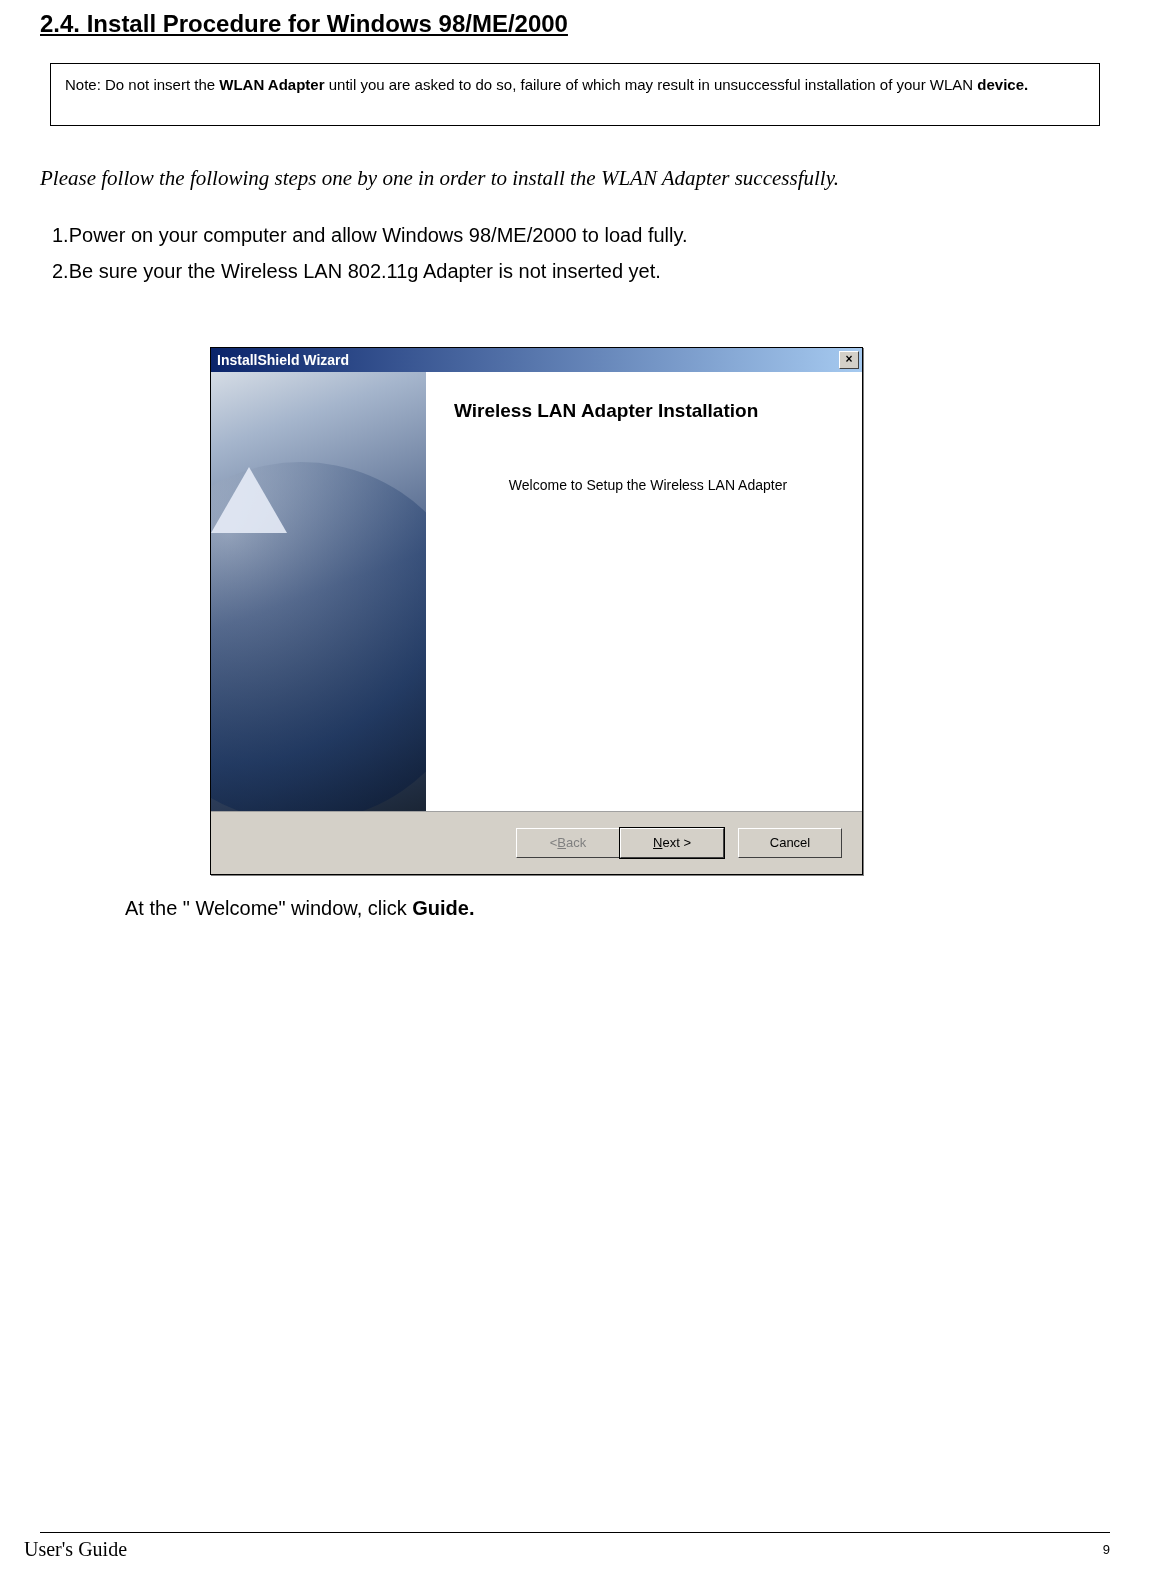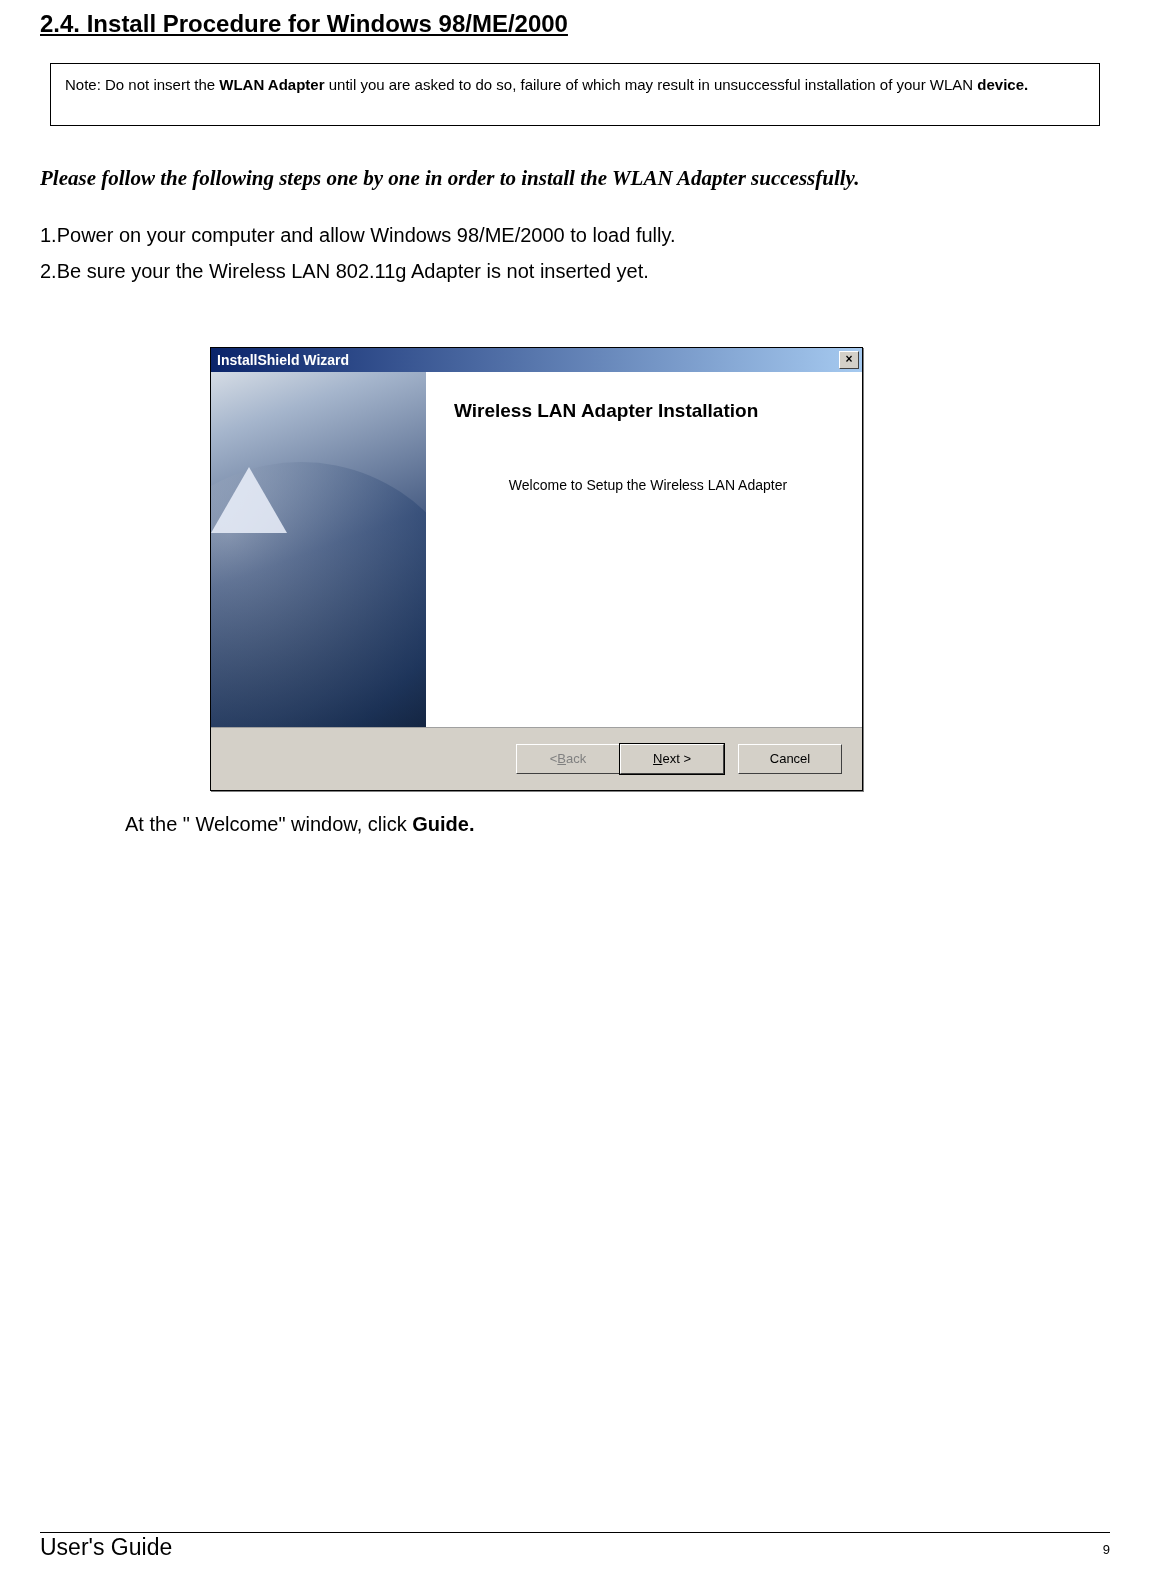--- a/index.html
+++ b/index.html
@@ -29,27 +29,28 @@
       font-size: 15px;
       line-height: 1.5;
       text-align: justify;
     }
     .note-box .bold {
       font-weight: bold;
     }
     .instruction-italic {
       font-family: "Times New Roman", Times, serif;
       font-style: italic;
-      font-weight: bold;
+      font-weight: normal;
       font-size: 21px;
       margin-bottom: 28px;
     }
     .steps {
       font-size: 20px;
       line-height: 1.6;
+      margin-left: 12px;
     }
     .step {
       margin-bottom: 4px;
     }
     .step .num {
       display: inline;
     }
     .step3 .num {
       font-size: 18px;
     }
@@ -87,21 +88,21 @@
       border-bottom-color: #404040;
       font-family: Arial;
       font-size: 12px;
       font-weight: bold;
       text-align: center;
       line-height: 14px;
       cursor: pointer;
     }
     .wizard-body {
       display: flex;
-      height: 356px;
+      height: 440px;
       background: #fff;
       border-bottom: 1px solid #a0a0a0;
     }
     .wizard-left {
       width: 215px;
       background: linear-gradient(160deg, #d5dce5 0%, #a5b5cc 15%, #4a5f85 50%, #2a3a55 85%, #1a2535 100%);
       position: relative;
       overflow: hidden;
     }
     .wizard-left::before {
@@ -188,22 +189,23 @@
     .footer-line {
       position: absolute;
       bottom: 52px;
       left: 40px;
       right: 40px;
       border-top: 1px solid #000;
     }
     .footer-text {
       position: absolute;
       bottom: 24px;
-      left: 40px;
-      font-size: 23px;
+      left: 24px;
+      font-size: 20px;
+      font-family: Liberation Serif, serif;
     }
     .page-num {
       position: absolute;
       bottom: 28px;
       right: 40px;
       font-size: 13px;
     }
   </style>
 </head>
 <body>

